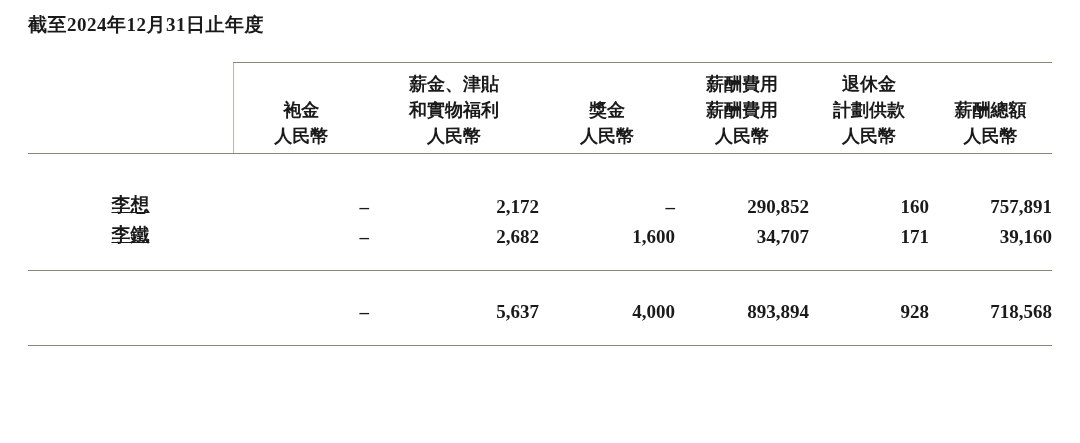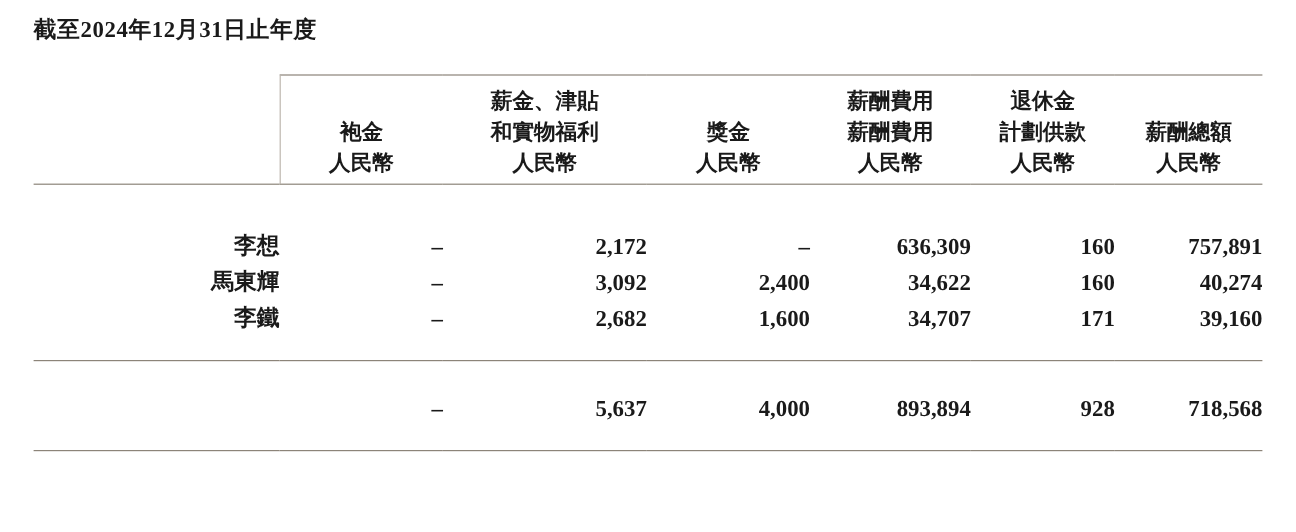--- a/index.html
+++ b/index.html
@@ -88,25 +88,26 @@
     height: 34px;
     font-size: 0;
     line-height: 0;
   }
   .spacer-row-sm td {
     height: 22px;
     font-size: 0;
     line-height: 0;
   }
   .name-cell {
-    text-align: right;
+    text-align: center;
     padding: 3px 10px 3px 0;
     font-weight: bold;
     font-size: 19px;
     white-space: nowrap;
+    text-decoration: underline;
   }
   .num-cell {
     text-align: right;
     padding: 3px 10px 3px 6px;
     font-weight: bold;
     font-size: 19px;
     white-space: nowrap;
     font-variant-numeric: tabular-nums;
   }
   tr.data-row td { height: 30px; }
@@ -214,34 +215,25 @@
           <td></td>
           <td></td>
           <td></td>
       </tr>
 
       <tr class="data-row">
         <td class="name-cell">李想</td>
         <td class="num-cell">–</td>
         <td class="num-cell">2,172</td>
         <td class="num-cell">–</td>
-        <td class="num-cell">636,309</td>
+        <td class="num-cell">290,852</td>
         <td class="num-cell">160</td>
         <td class="num-cell">757,891</td>
       </tr>
 
-      <tr class="data-row">
-        <td class="name-cell">馬東輝</td>
-        <td class="num-cell">–</td>
-        <td class="num-cell">3,092</td>
-        <td class="num-cell">2,400</td>
-        <td class="num-cell">34,622</td>
-        <td class="num-cell">160</td>
-        <td class="num-cell">40,274</td>
-      </tr>
 
       <tr class="data-row">
         <td class="name-cell">李鐵</td>
         <td class="num-cell">–</td>
         <td class="num-cell">2,682</td>
         <td class="num-cell">1,600</td>
         <td class="num-cell">34,707</td>
         <td class="num-cell">171</td>
         <td class="num-cell">39,160</td>
       </tr>

